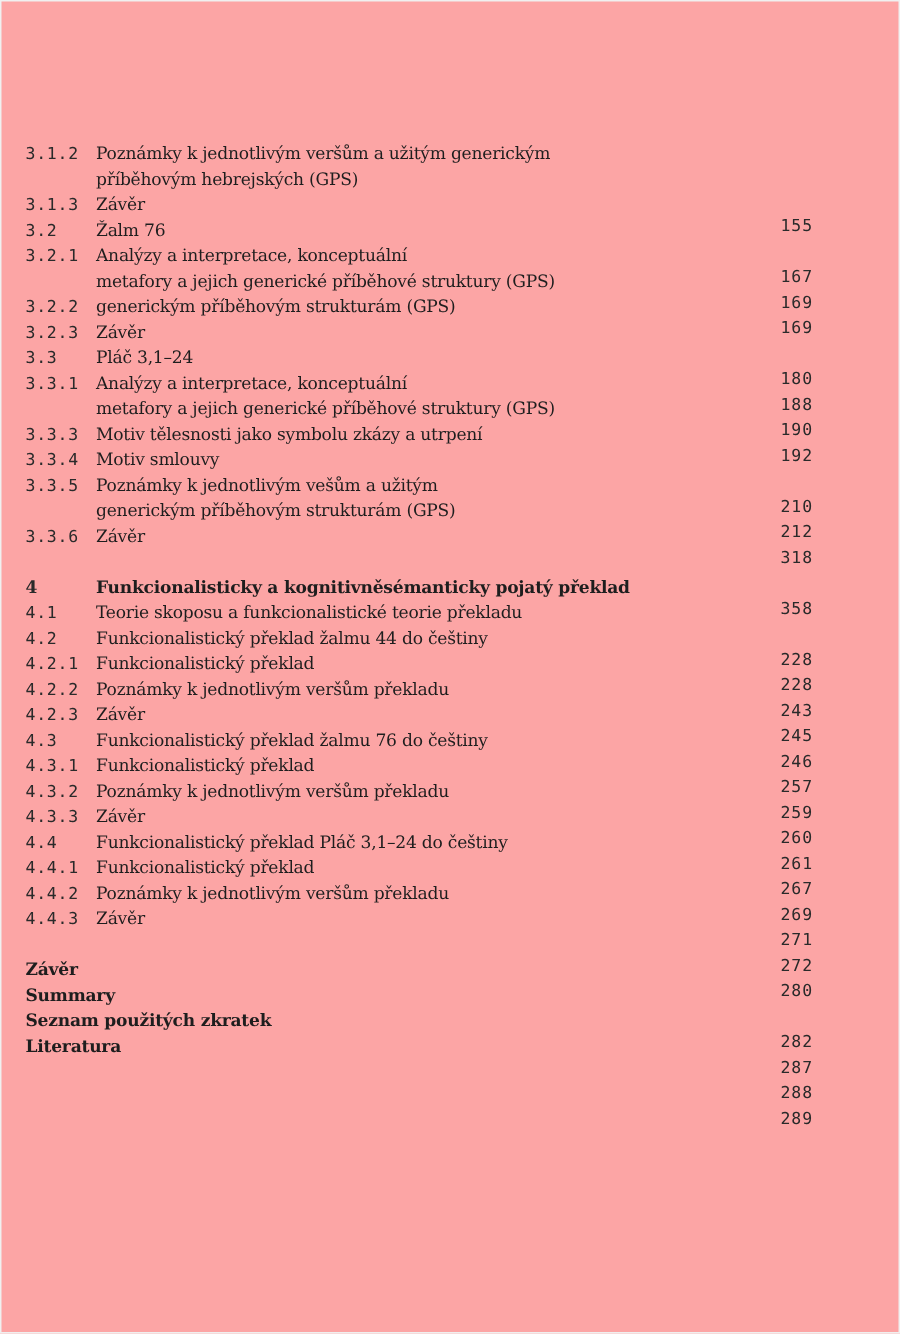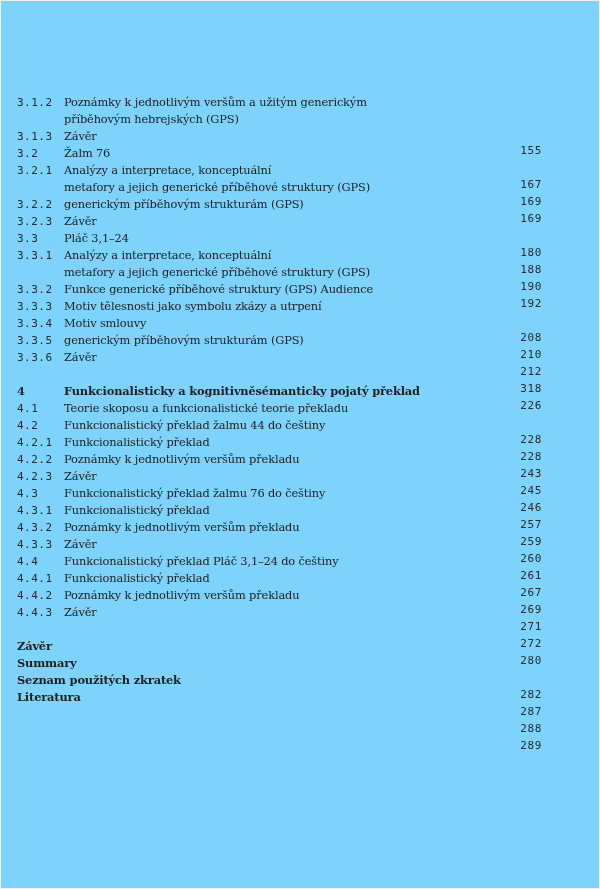--- a/index.html
+++ b/index.html
@@ -12,21 +12,21 @@
       height: 889px;
       position: relative;
       overflow: hidden;
       font-family: "DejaVu Serif", "Liberation Serif", serif;
       color: #1e1e1e;
     }
     .page {
       position: absolute;
       left: 0; top: 0;
       width: 600px; height: 889px;
-      background: #7dd3fc;
+      background: #fca5a5;
       box-shadow: inset 0 0 0 1px #f0f0f0;
     }
     .toc {
       position: absolute;
       left: 17px;
       top: 94px;
       width: 560px;
     }
     .row {
       position: relative;
@@ -138,53 +138,47 @@
     </div>
     <div class="row">
       <span class="num">3.3.1</span>
       <span class="title">
         <span class="line">Analýzy a interpretace, konceptuální</span>
         <span class="line">metafory a jejich generické příběhové struktury (GPS)</span>
       </span>
       <span class="page-no">192</span>
     </div>
     <div class="row">
-      <span class="num">3.3.2</span>
-      <span class="title">
-        <span class="line">Funkce generické příběhové struktury (GPS) Audience</span>
-      </span>
-      <span class="page-no">208</span>
-    </div>
-    <div class="row">
       <span class="num">3.3.3</span>
       <span class="title">
         <span class="line">Motiv tělesnosti jako symbolu zkázy a utrpení</span>
       </span>
       <span class="page-no">210</span>
     </div>
     <div class="row">
       <span class="num">3.3.4</span>
       <span class="title">
         <span class="line">Motiv smlouvy</span>
       </span>
       <span class="page-no">212</span>
     </div>
     <div class="row">
       <span class="num">3.3.5</span>
       <span class="title">
+        <span class="line">Poznámky k jednotlivým vešům a užitým</span>
         <span class="line">generickým příběhovým strukturám (GPS)</span>
       </span>
       <span class="page-no">318</span>
     </div>
     <div class="row">
       <span class="num">3.3.6</span>
       <span class="title">
         <span class="line">Závěr</span>
       </span>
-      <span class="page-no">226</span>
+      <span class="page-no">358</span>
     </div>
 
     <div class="row bold gap-before">
       <span class="num">4</span>
       <span class="title">
         <span class="line">Funkcionalisticky a kognitivněsémanticky pojatý překlad</span>
       </span>
       <span class="page-no">228</span>
     </div>
 

